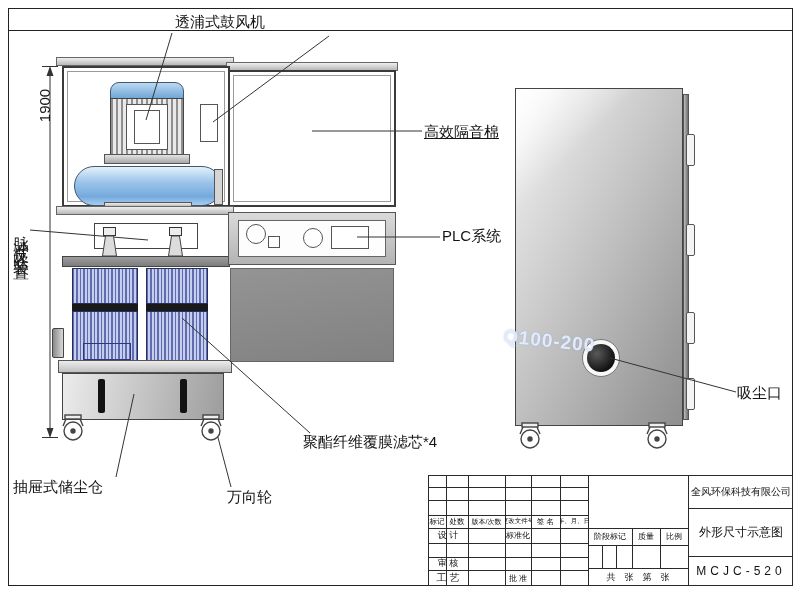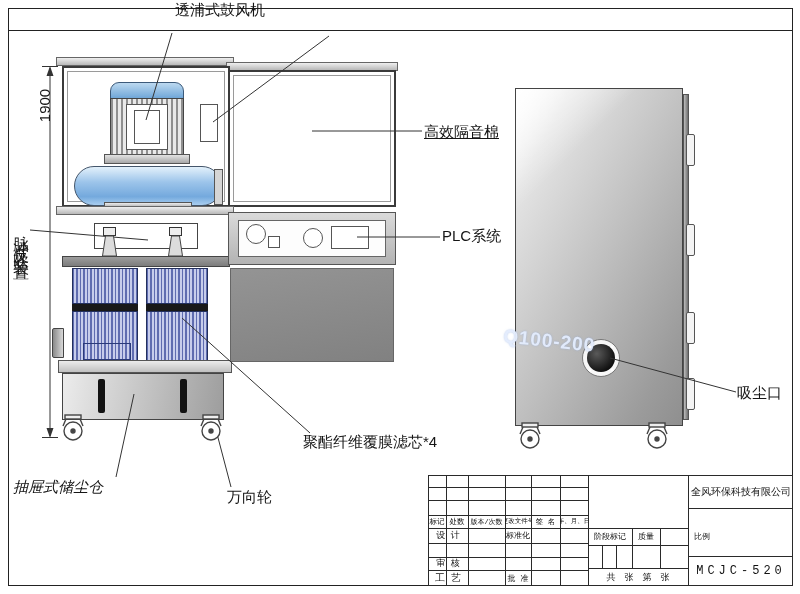--- a/index.html
+++ b/index.html
@@ -50,21 +50,21 @@
   .cab-edge{background:linear-gradient(90deg,#bdbdbd,#6f6f6f);border:1px solid #555;}
   .hinge{background:#f4f4f4;border:1.5px solid #555;border-radius:2px;}
   .port-flange{background:#f7f7f7;border:1.5px solid #777;border-radius:50%;}
   .port-hole{background:radial-gradient(circle at 35% 35%,#5a5a5a,#101010 72%);border-radius:50%;}
   
   .wm-cab{position:absolute;font-size:19px;font-weight:bold;color:rgba(229,237,253,.95);
           text-shadow:0 0 2px rgba(130,160,220,.55);transform:rotate(6deg);z-index:4;letter-spacing:1px;}
   .wm-site{position:absolute;font-size:46px;font-weight:bold;color:rgba(62,148,70,.82);z-index:7;letter-spacing:0;}
   
   .tbt{position:absolute;display:flex;align-items:center;justify-content:center;color:#111;
-       z-index:6;white-space:nowrap;overflow:hidden;font-family:Liberation Mono, monospace;}
+       z-index:6;white-space:nowrap;overflow:hidden;}
   svg.overlay{position:absolute;left:0;top:0;z-index:5;pointer-events:none;}
 </style>
 </head>
 <body>
 
 <div id="sheet">
 
   <div class="abs frame"></div>
   <div class="abs topline"></div>
 
@@ -124,26 +124,26 @@
   <div class="abs hinge" style="left:686px;top:134px;width:9px;height:32px;"></div>
   <div class="abs hinge" style="left:686px;top:224px;width:9px;height:32px;"></div>
   <div class="abs hinge" style="left:686px;top:312px;width:9px;height:32px;"></div>
   <div class="abs hinge" style="left:686px;top:378px;width:9px;height:32px;"></div>
 
   <div class="wm-cab" style="left:503px;top:330px;">Q100-200</div>
 
   <div class="abs port-flange" style="left:582px;top:339px;width:38px;height:38px;"></div>
   <div class="abs port-hole" style="left:587px;top:344px;width:28px;height:28px;"></div>
 
-  <div class="lbl" style="left:175px;top:1px;font-family:Liberation Mono, monospace;">透浦式鼓风机</div>
+  <div class="lbl" style="left:175px;top:13px;font-family:Liberation Mono, monospace;">透浦式鼓风机</div>
   <div class="lbl" style="left:424px;top:123px;text-decoration:underline;">高效隔音棉</div>
   <div class="lbl" style="left:442px;top:227px;">PLC系统</div>
   <div class="lbl vlbl" style="left:10px;top:222px;height:165px;">脉冲反吹装置</div>
   <div class="lbl" style="left:303px;top:433px;">聚酯纤维覆膜滤芯*4</div>
-  <div class="lbl" style="left:13px;top:478px;font-style:italic;">抽屉式储尘仓</div>
+  <div class="lbl" style="left:13px;top:478px;">抽屉式储尘仓</div>
   <div class="lbl" style="left:227px;top:488px;">万向轮</div>
   <div class="lbl" style="left:737px;top:384px;">吸尘口</div>
   <div class="lbl dim" style="left:22px;top:97px;width:44px;">1900</div>
 
   <svg class="overlay" width="800" height="594">
     <g stroke="#333" stroke-width="1" fill="none">
       <line x1="172" y1="33" x2="146" y2="120"></line>
       <line x1="329" y1="36" x2="213" y2="122"></line>
       <line x1="422" y1="131" x2="312" y2="131"></line>
       <line x1="440" y1="237" x2="357" y2="237"></line>
@@ -223,34 +223,35 @@
       <line x1="428" y1="557" x2="588" y2="557"></line>
       <line x1="428" y1="570" x2="588" y2="570"></line>
       <line x1="588" y1="545" x2="688" y2="545"></line>
       <line x1="588" y1="568" x2="688" y2="568"></line>
       <line x1="688" y1="508" x2="793" y2="508"></line>
       <line x1="688" y1="556" x2="793" y2="556"></line>
     </g>
   </svg>
 
   <div class="tbt" style="left:689px;top:476px;width:104px;height:31px;font-size:10px;">全风环保科技有限公司</div>
+  <div class="tbt" style="left:689px;top:508px;width:104px;height:48px;font-size:12px;">外形尺寸示意图</div>
   <div class="tbt" style="left:689px;top:556px;width:104px;height:30px;font-size:12px;letter-spacing:4px;">MCJC-520</div>
 
   <div class="tbt" style="left:428px;top:515px;width:18px;height:13px;font-size:7.5px;">标记</div>
   <div class="tbt" style="left:446px;top:515px;width:22px;height:13px;font-size:7.5px;text-align:center;">处数</div>
   <div class="tbt" style="left:468px;top:515px;width:37px;height:13px;font-size:7px;">版本/次数</div>
   <div class="tbt" style="left:505px;top:515px;width:26px;height:13px;font-size:6.5px;">更改文件号</div>
   <div class="tbt" style="left:531px;top:515px;width:29px;height:13px;font-size:7.5px;">签 名</div>
   <div class="tbt" style="left:560px;top:515px;width:28px;height:13px;font-size:6.5px;">年、月、日</div>
 
   <div class="tbt" style="left:428px;top:528px;width:40px;height:15px;font-size:9px;">设 计</div>
   <div class="tbt" style="left:505px;top:528px;width:26px;height:15px;font-size:8px;">标准化</div>
   <div class="tbt" style="left:428px;top:557px;width:40px;height:13px;font-size:9px;">审 核</div>
   <div class="tbt" style="left:428px;top:570px;width:40px;height:16px;font-size:10px;">工 艺</div>
   <div class="tbt" style="left:505px;top:570px;width:26px;height:16px;font-size:8px;">批 准</div>
 
   <div class="tbt" style="left:588px;top:528px;width:44px;height:17px;font-size:8px;">阶段标记</div>
   <div class="tbt" style="left:632px;top:528px;width:28px;height:17px;font-size:8px;">质量</div>
-  <div class="tbt" style="left:660px;top:528px;width:28px;height:17px;font-size:8px;margin-left:28px;">比例</div>
+  <div class="tbt" style="left:660px;top:528px;width:28px;height:17px;font-size:8px;">比例</div>
   <div class="tbt" style="left:588px;top:568px;width:100px;height:18px;font-size:9px;">共　张　第　张</div>
 
 
 </div>
 
 </body></html>

